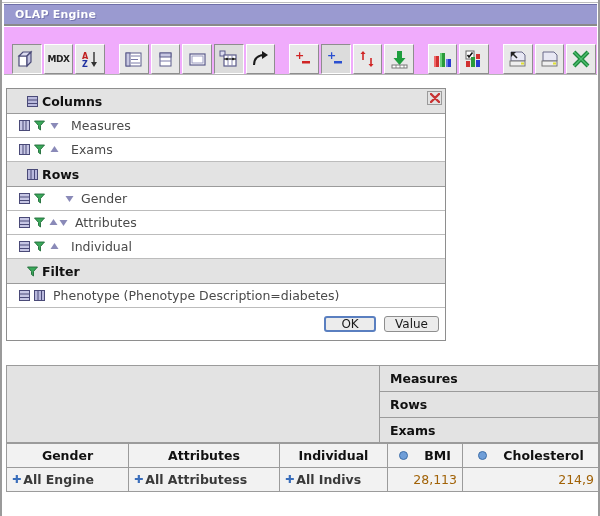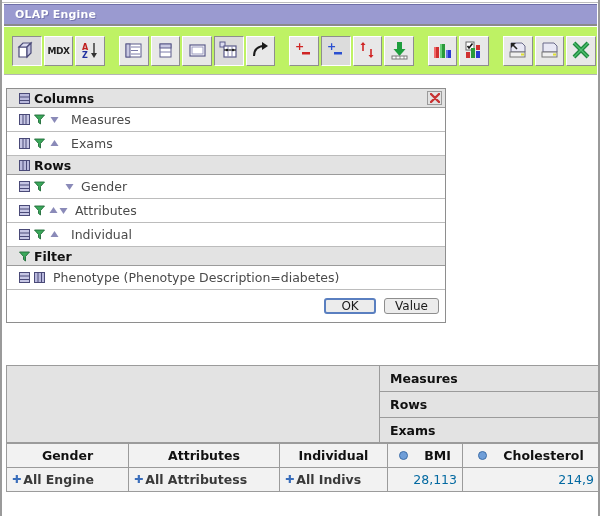--- a/index.html
+++ b/index.html
@@ -45,25 +45,25 @@
     background: #ffffff;
     border-bottom: 1px solid #bdbdbd;
     box-sizing: border-box;
   }
 
   
   .toolbar {
     position: absolute;
     left: 2px; top: 27px;
     width: 593px; height: 48px;
-    background: #bef264;
+    background: #f0abfc;
     border-bottom: 1px solid #b5b5b5;
     box-sizing: border-box;
     display: flex;
-    align-items: center;
+    align-items: flex-end;
   }
   .tbtn {
     width: 30px; height: 30px;
     margin: 0 1px;
     background: #e8e8e8;
     border-top: 1px solid #ffffff;
     border-left: 1px solid #ffffff;
     border-right: 1px solid #8e8e8e;
     border-bottom: 1px solid #8e8e8e;
     box-sizing: border-box;
@@ -86,26 +86,26 @@
   
   .qpanel {
     position: absolute;
     left: 4px; top: 88px;
     width: 440px;
     background: #ffffff;
     border: 1px solid #8e8e8e;
     box-sizing: border-box;
   }
   .qhead {
-    height: 19px;
+    height: 25px;
     background: #e3e3e3;
     border-bottom: 1px solid #9b9b9b;
     display: flex;
     align-items: center;
-    padding-left: 12px;
+    padding-left: 20px;
     box-sizing: border-box;
     position: relative;
   }
   .qhead .label {
     font-size: 12.5px;
     font-weight: bold;
     color: #111111;
     margin-left: 4px;
   }
   .qclose {
@@ -214,21 +214,21 @@
     background: #f2f2f2;
     font-weight: bold;
     color: #111111;
     text-align: center;
   }
   .rtd {
     background: #f2f2f2;
     color: #3a3a3a;
     font-weight: bold;
   }
-  .rtd.num { font-weight: normal; color: #0369a1; text-align: right; }
+  .rtd.num { font-weight: normal; color: #a16207; text-align: right; }
   .hdrflex { display:flex; align-items:center; justify-content:center; gap:16px; }
   .cellflex { display:flex; align-items:center; gap:2px; }
 
   
   .ico { display:inline-block; line-height:0; flex:0 0 auto; }
   .plusdot { color:#3a6ebb; font-size:11px; font-weight:bold; line-height:1; }
   .bluedot {
     width:7px; height:7px; border-radius:50%;
     background:#6f9ed8; border:1px solid #3f6fa8;
     display:inline-block;

